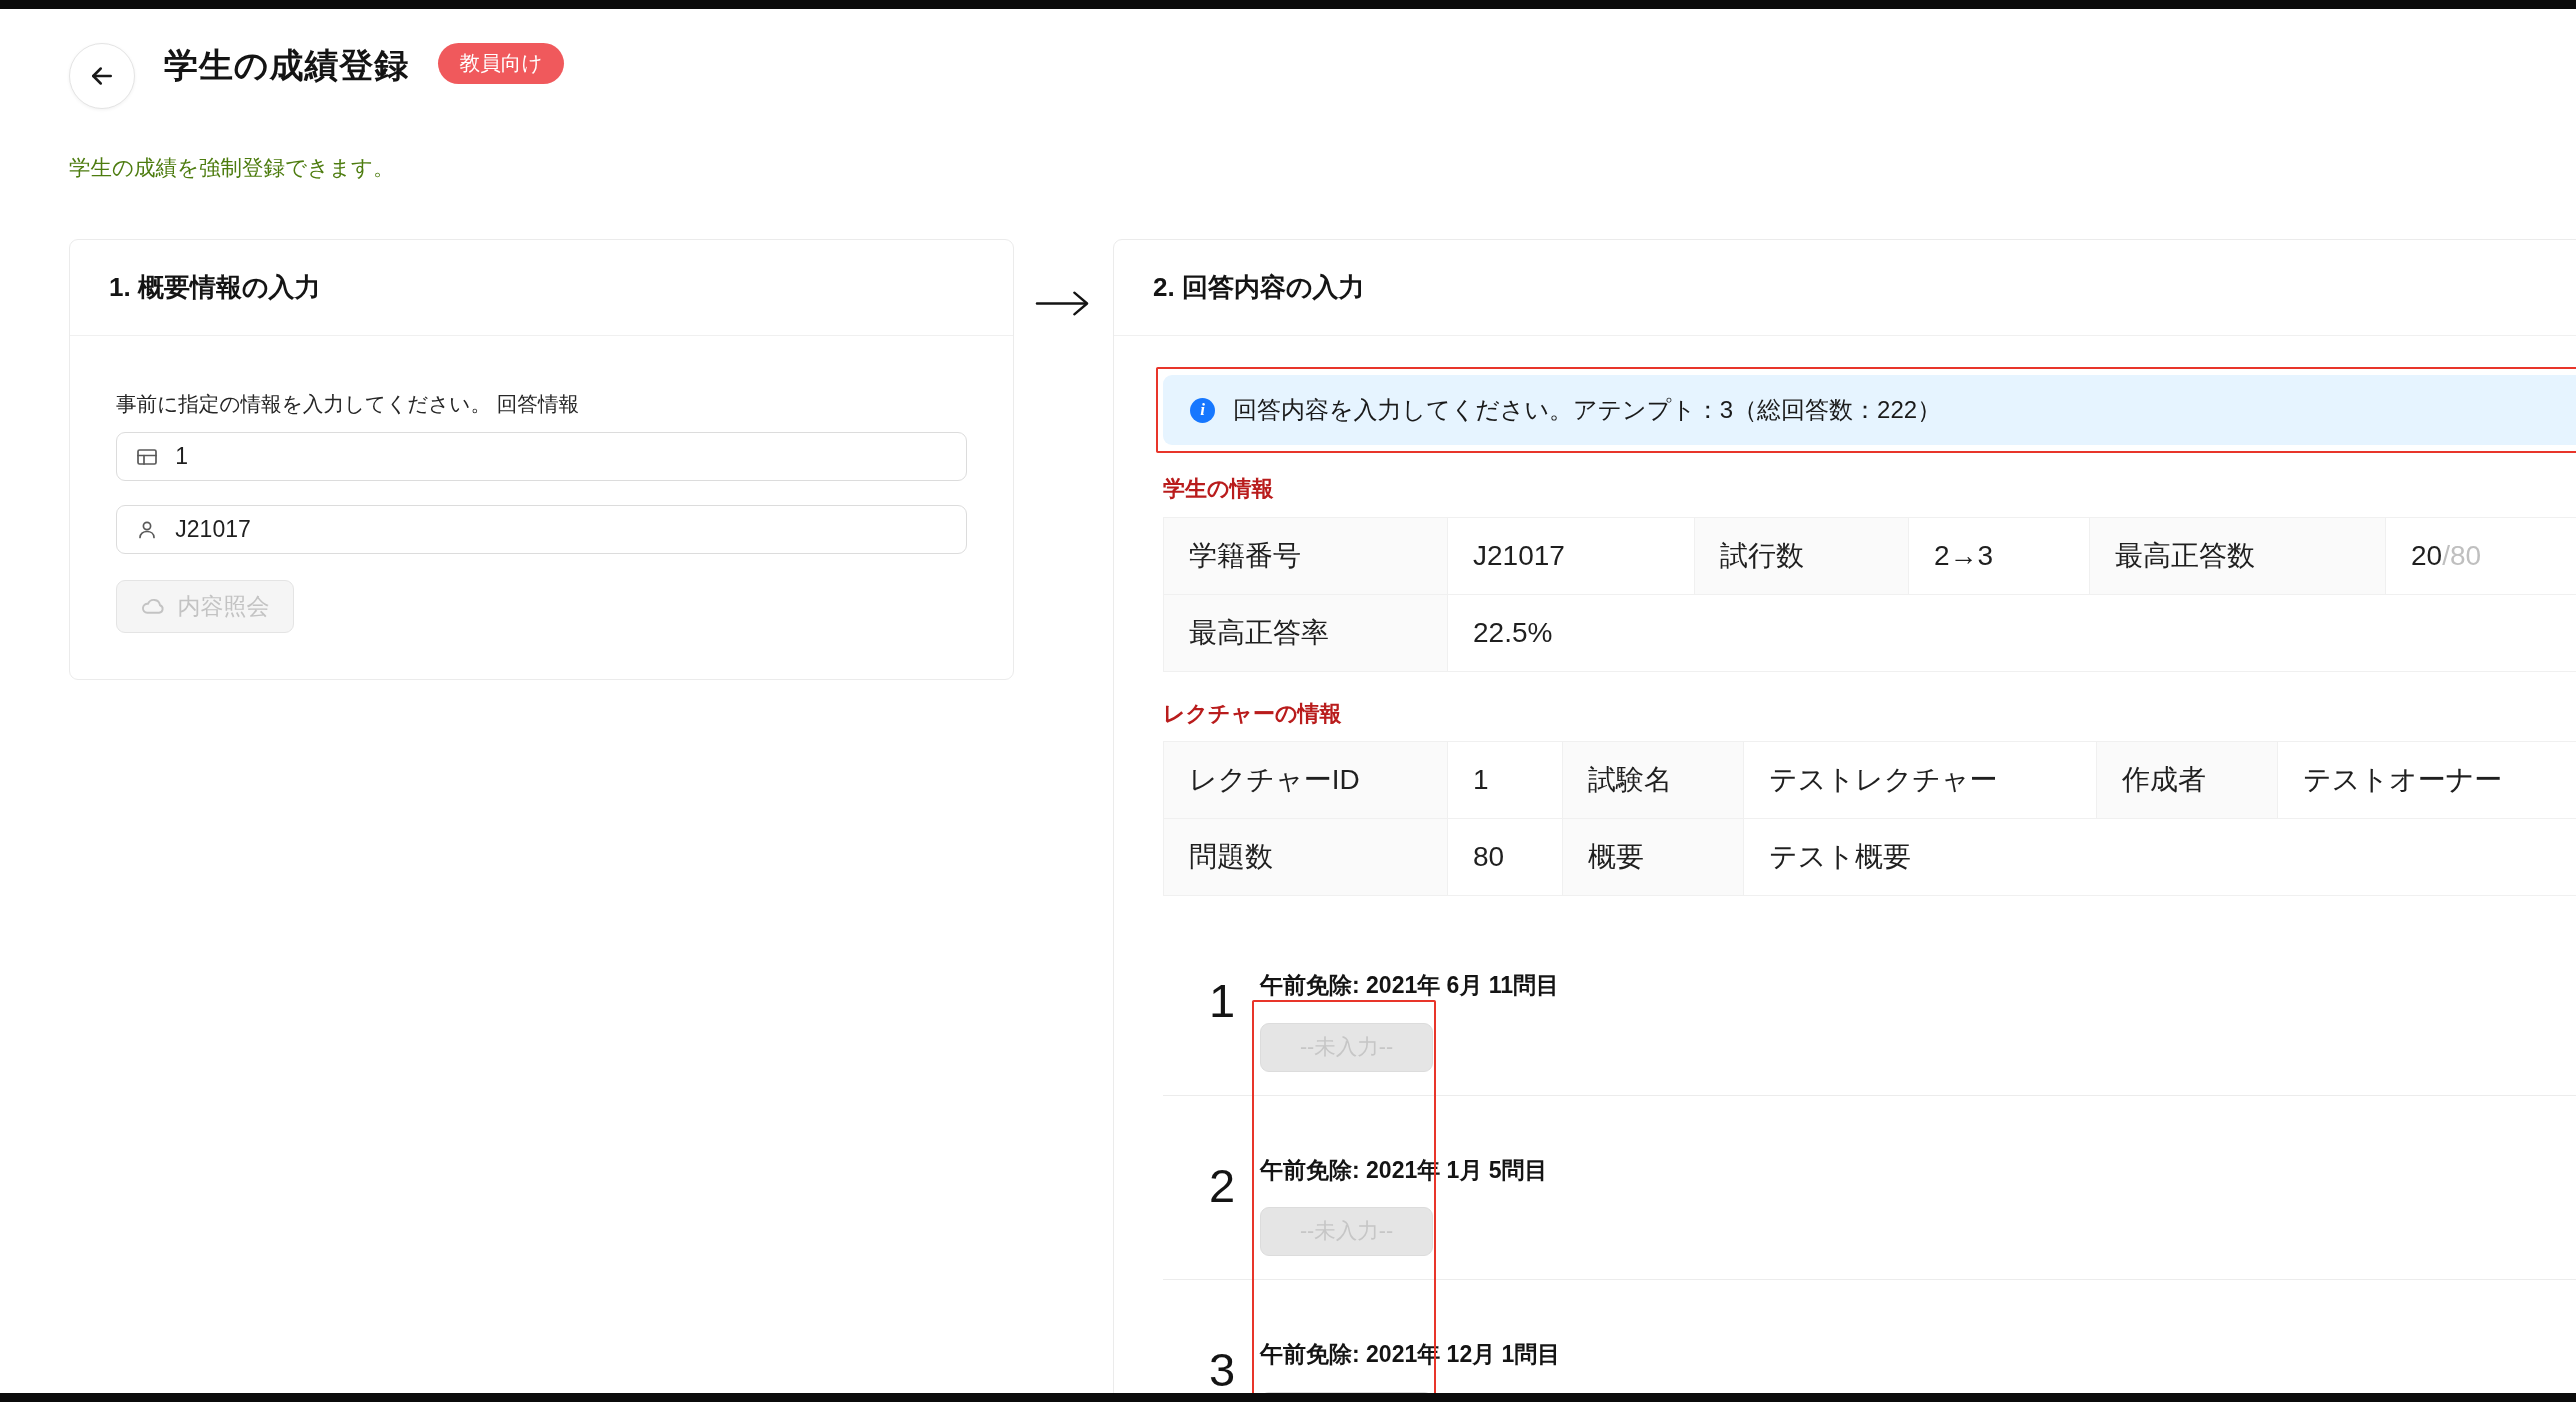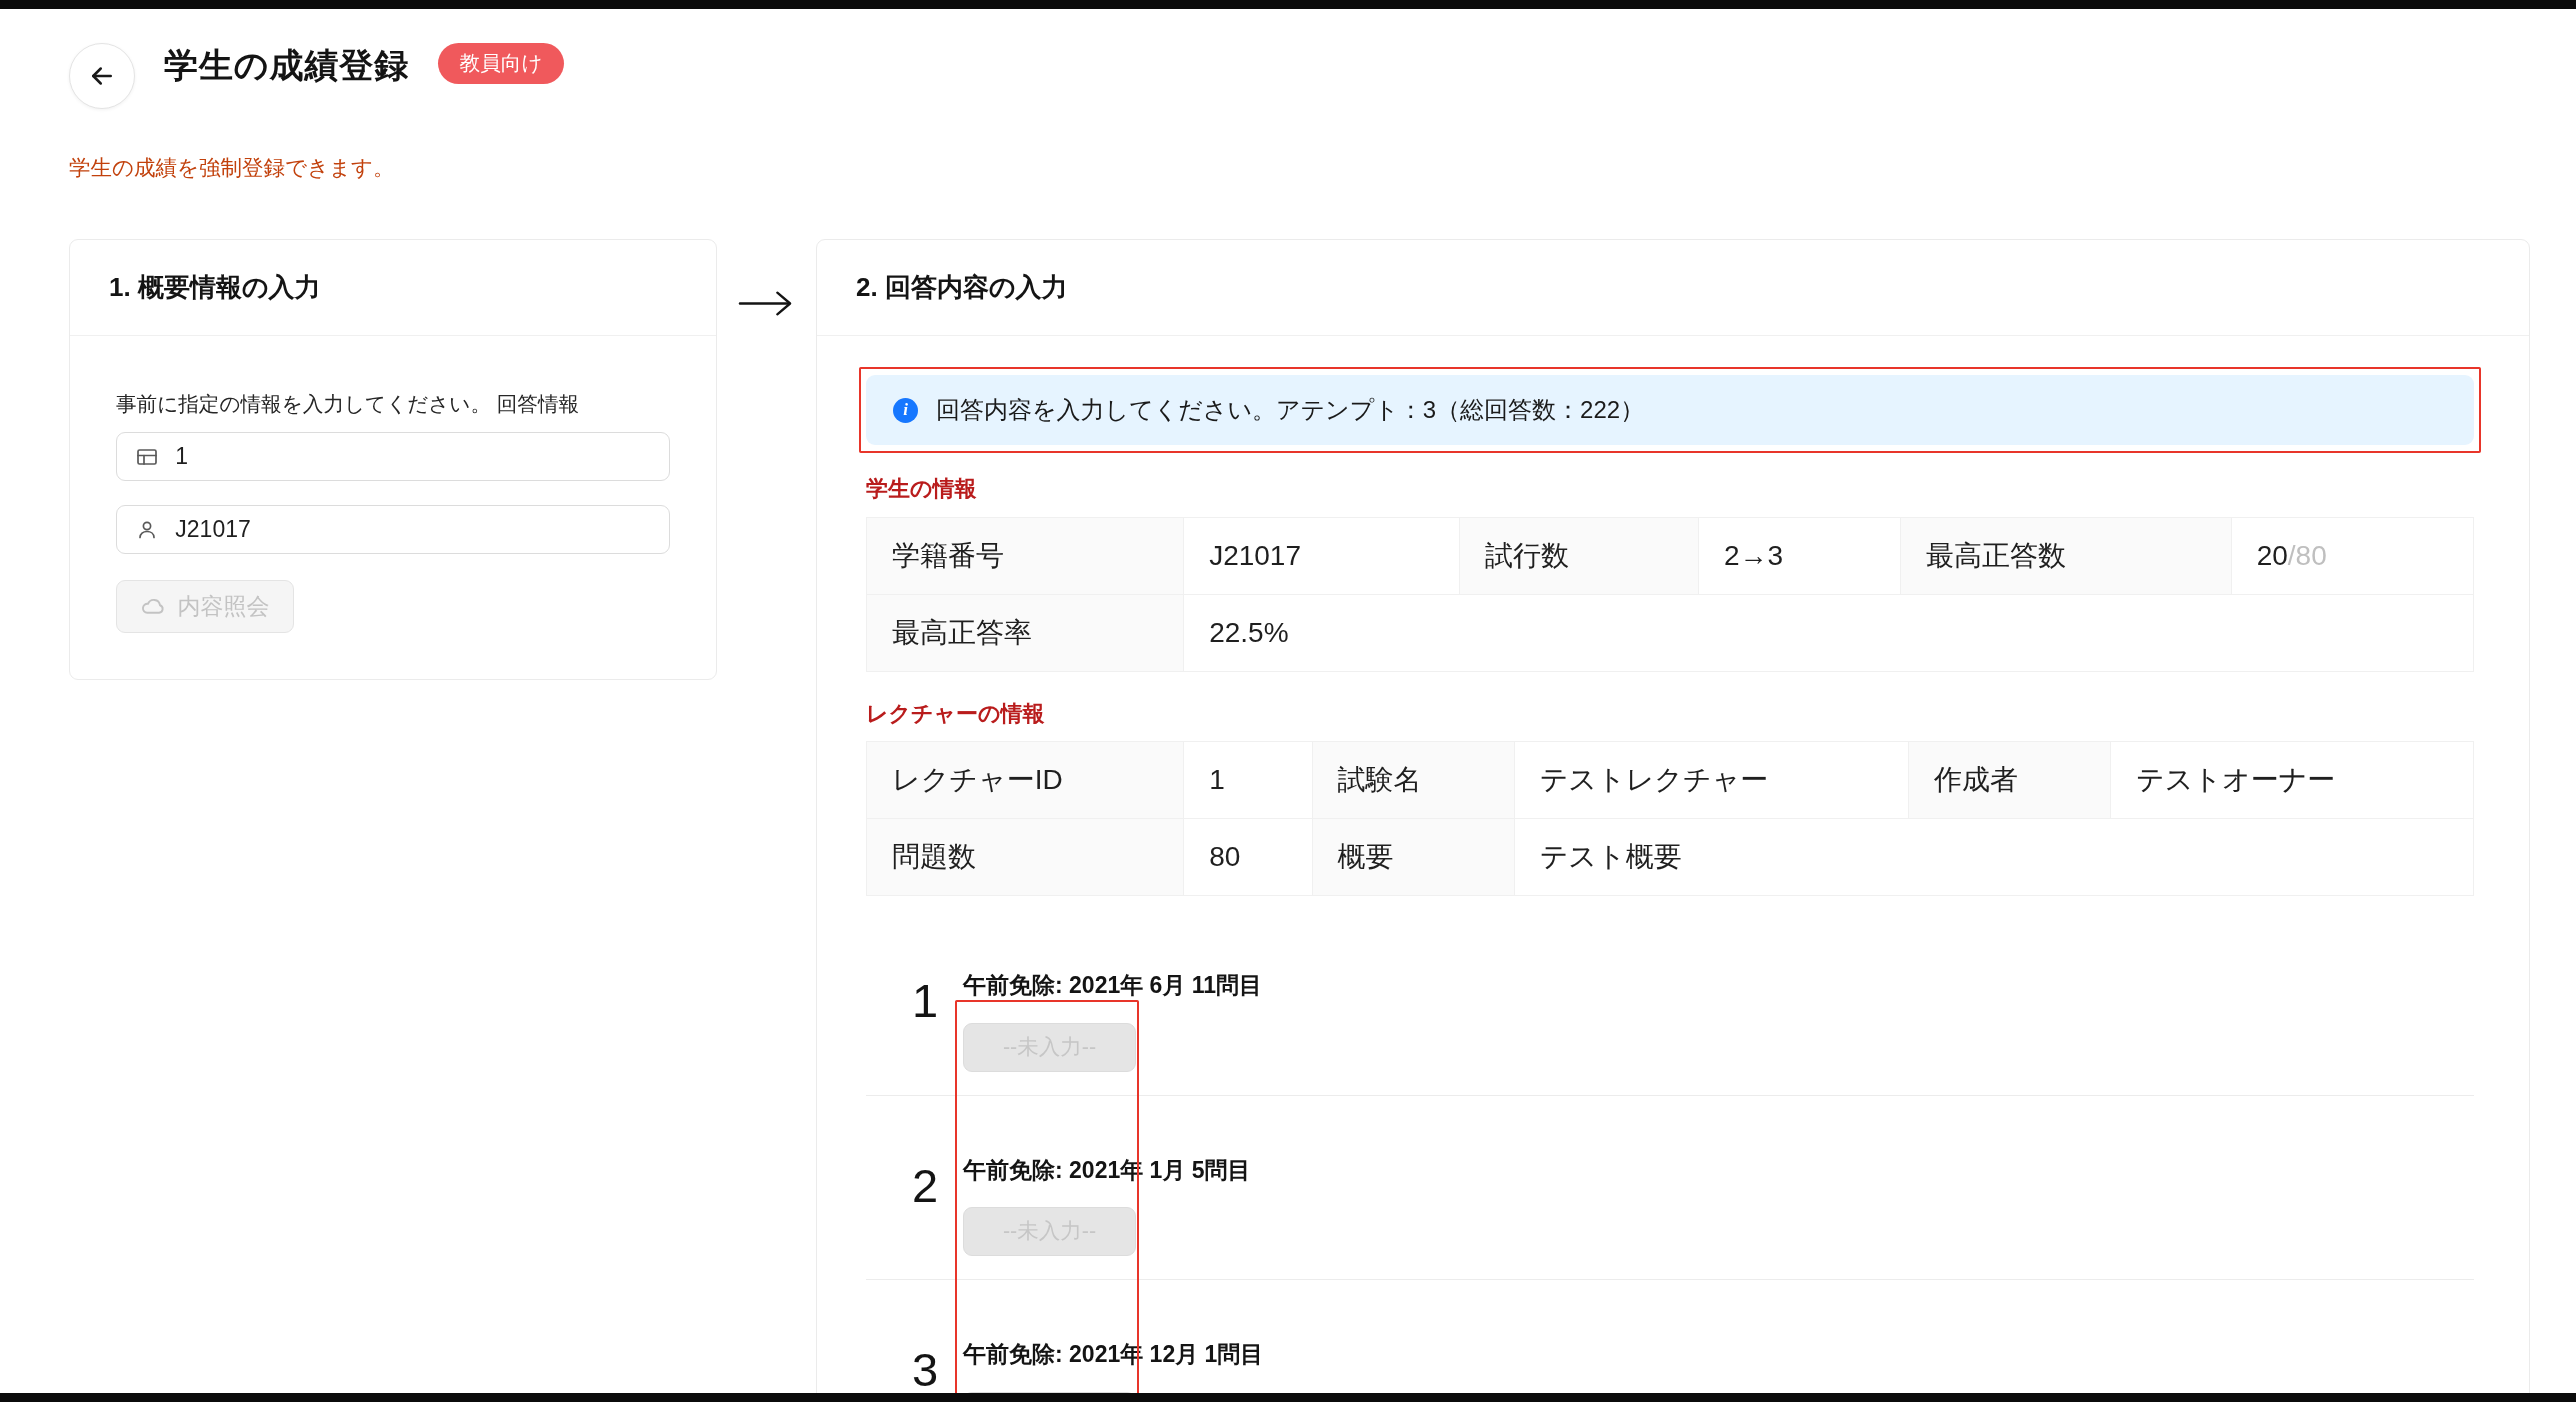--- a/index.html
+++ b/index.html
@@ -19,26 +19,26 @@
   .back-btn {
     width:66px; height:66px; border-radius:50%; background:#fff;
     border:1.8px solid #e4e4e4; box-shadow:0 0.9px 3.6px rgba(0,0,0,.06);
     display:flex; align-items:center; justify-content:center; cursor:pointer; flex:none;
   }
   .page-title { margin:0; font-size:34px; font-weight:700; letter-spacing:0.9px; color:#141414; }
   .role-badge {
     background:#f0595c; color:#fff; font-size:20.6px; font-weight:500;
     padding:8px 21.5px; border-radius:894px; line-height:1.2;
   }
-  .subtitle { margin:44px 0 0 0; font-size:21.5px; color:#c2410c; }
+  .subtitle { margin:44px 0 0 0; font-size:21.5px; color:#4d7c0f; }
 
   
   .main { display:flex; align-items:flex-start; margin-top:57px; }
   .panel { background:#fff; border:1.8px solid #ebebeb; border-radius:9px; }
-  .panel-left { width:648px; flex:none; }
+  .panel-left { width:945px; flex:none; }
   .arrow-col { width:99px; flex:none; display:flex; justify-content:center; padding-top:43px; }
   .panel-right { flex:1; min-height:1342px; }
   .panel-header { padding:30px 39px; border-bottom:1.8px solid #f0f0f0; }
   .panel-header h2 { margin:0; font-size:26px; font-weight:700; color:#141414; }
 
   
   .p1-body { padding:54px 46px 46px; }
   .caption { margin:0 0 14.3px; font-size:20.6px; color:#262626; }
   .text-input {
     display:flex; align-items:center; gap:14.3px; height:49px;

